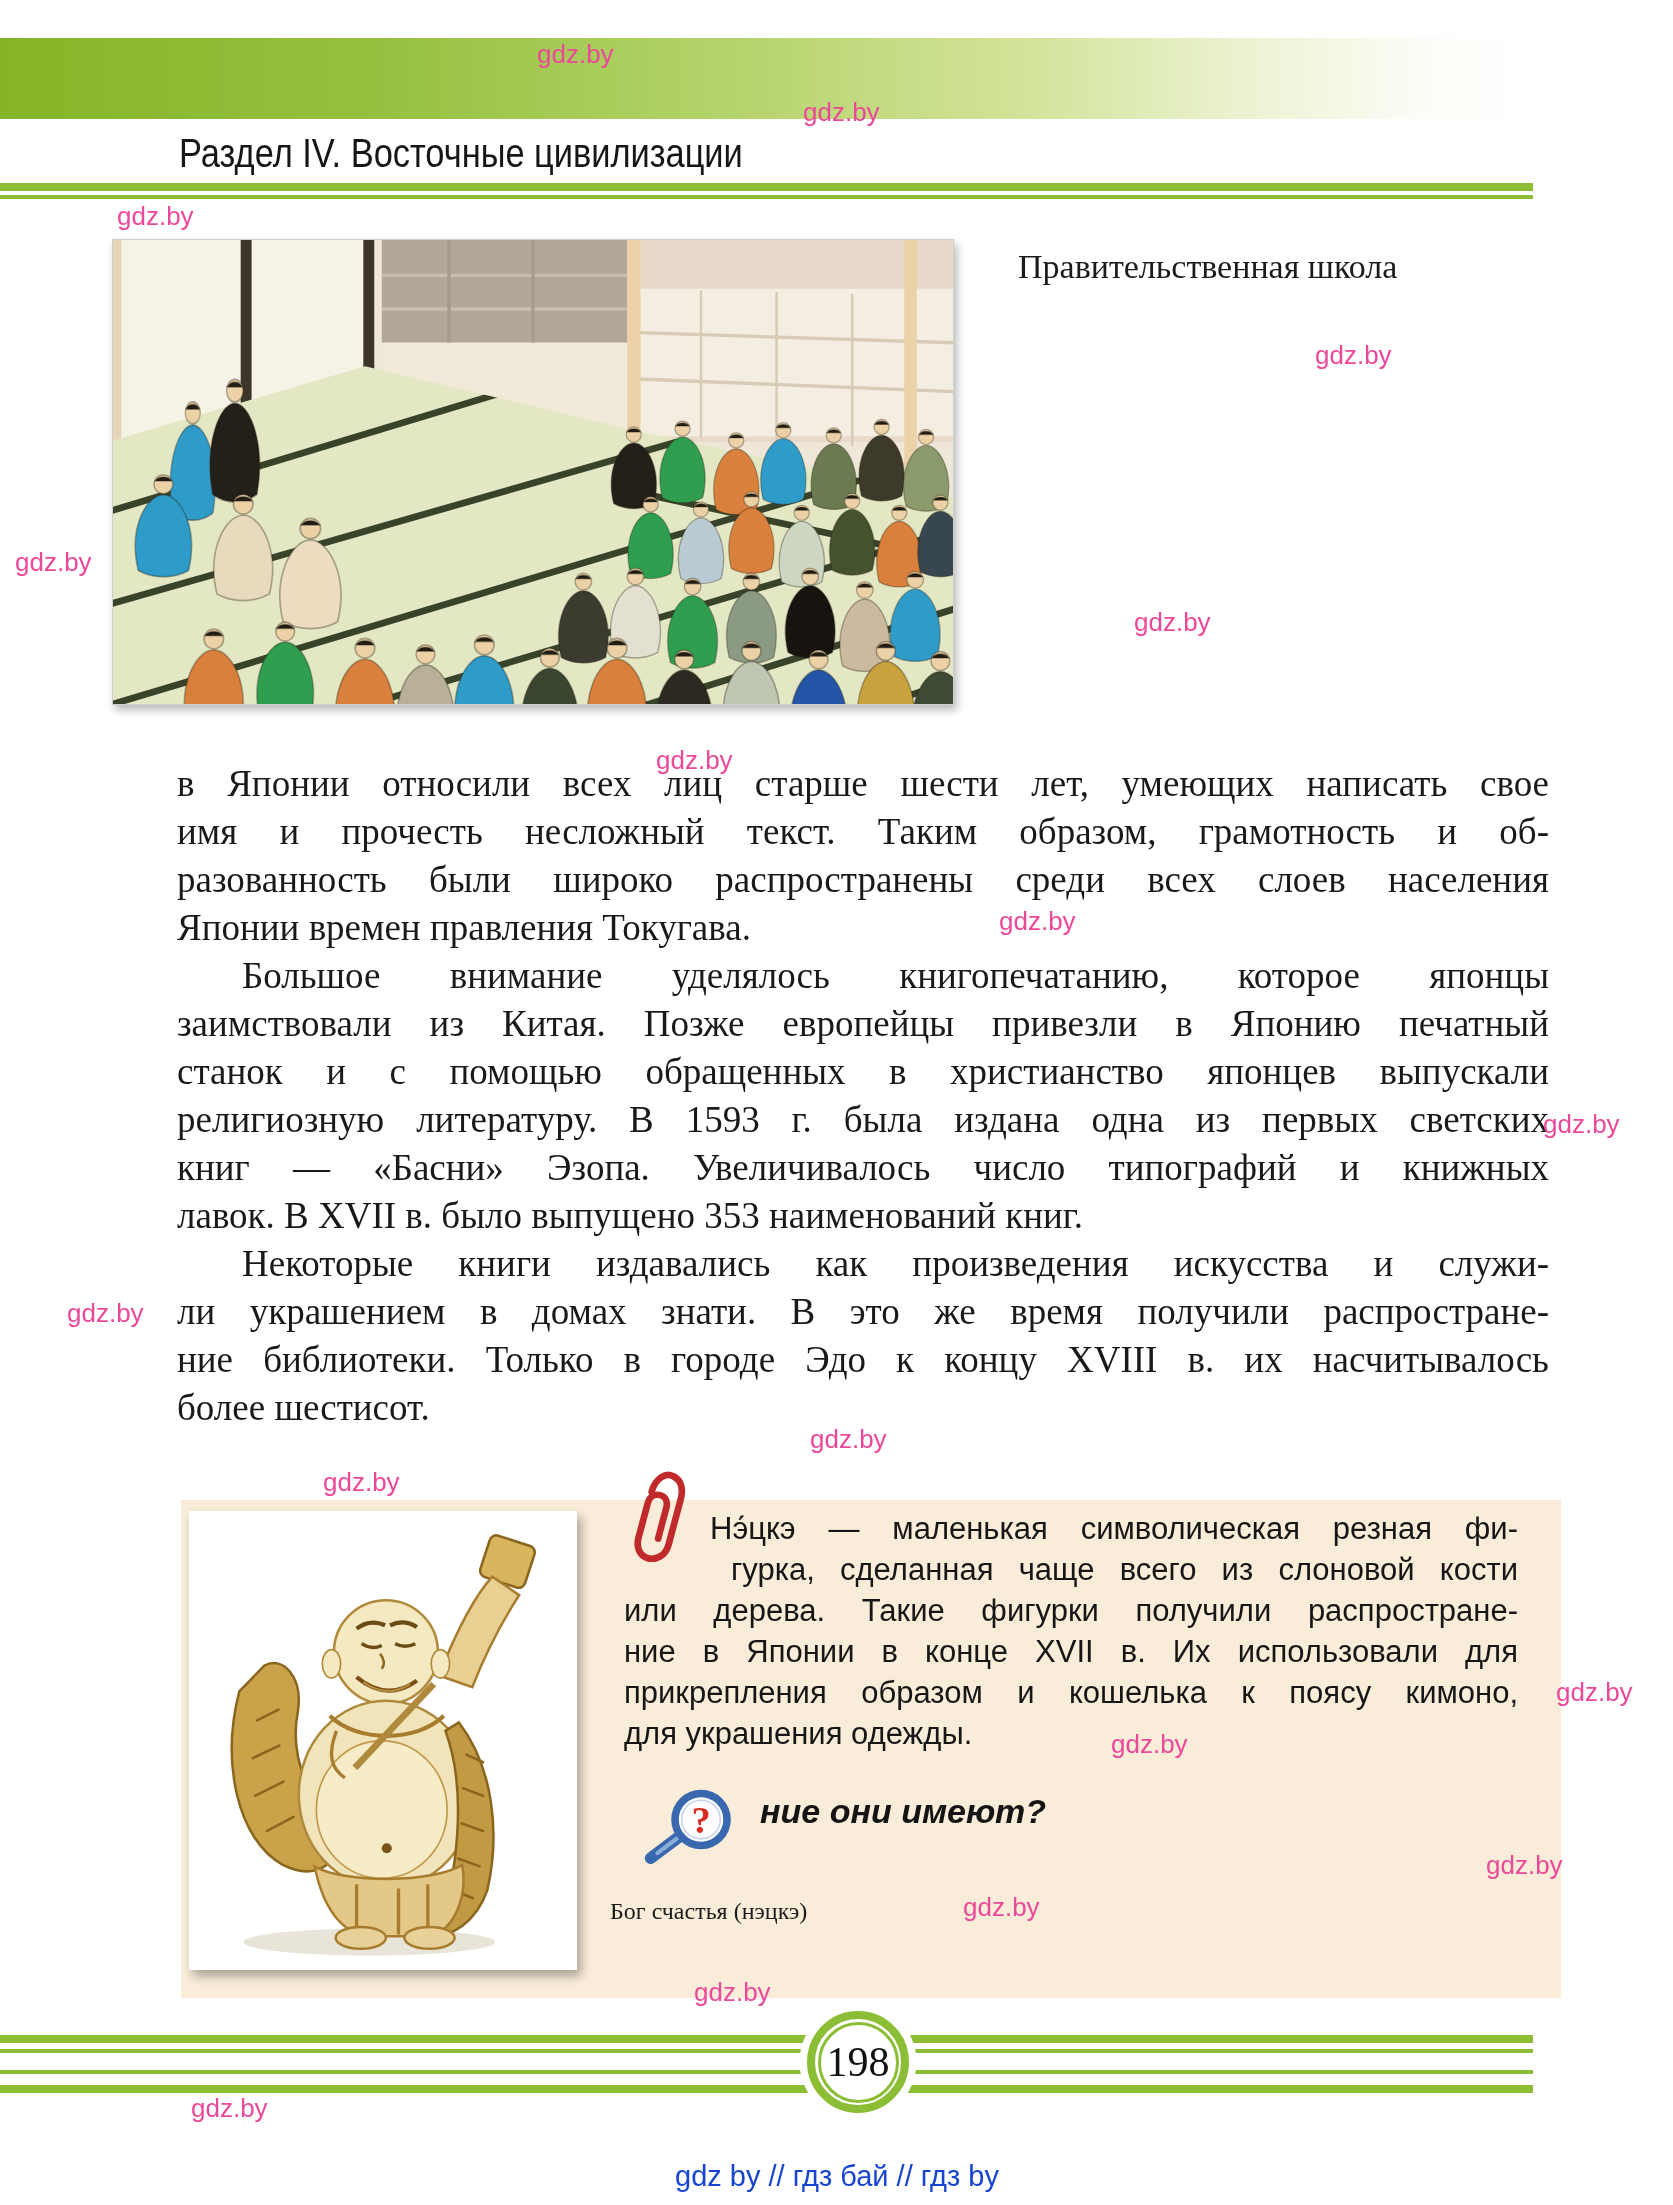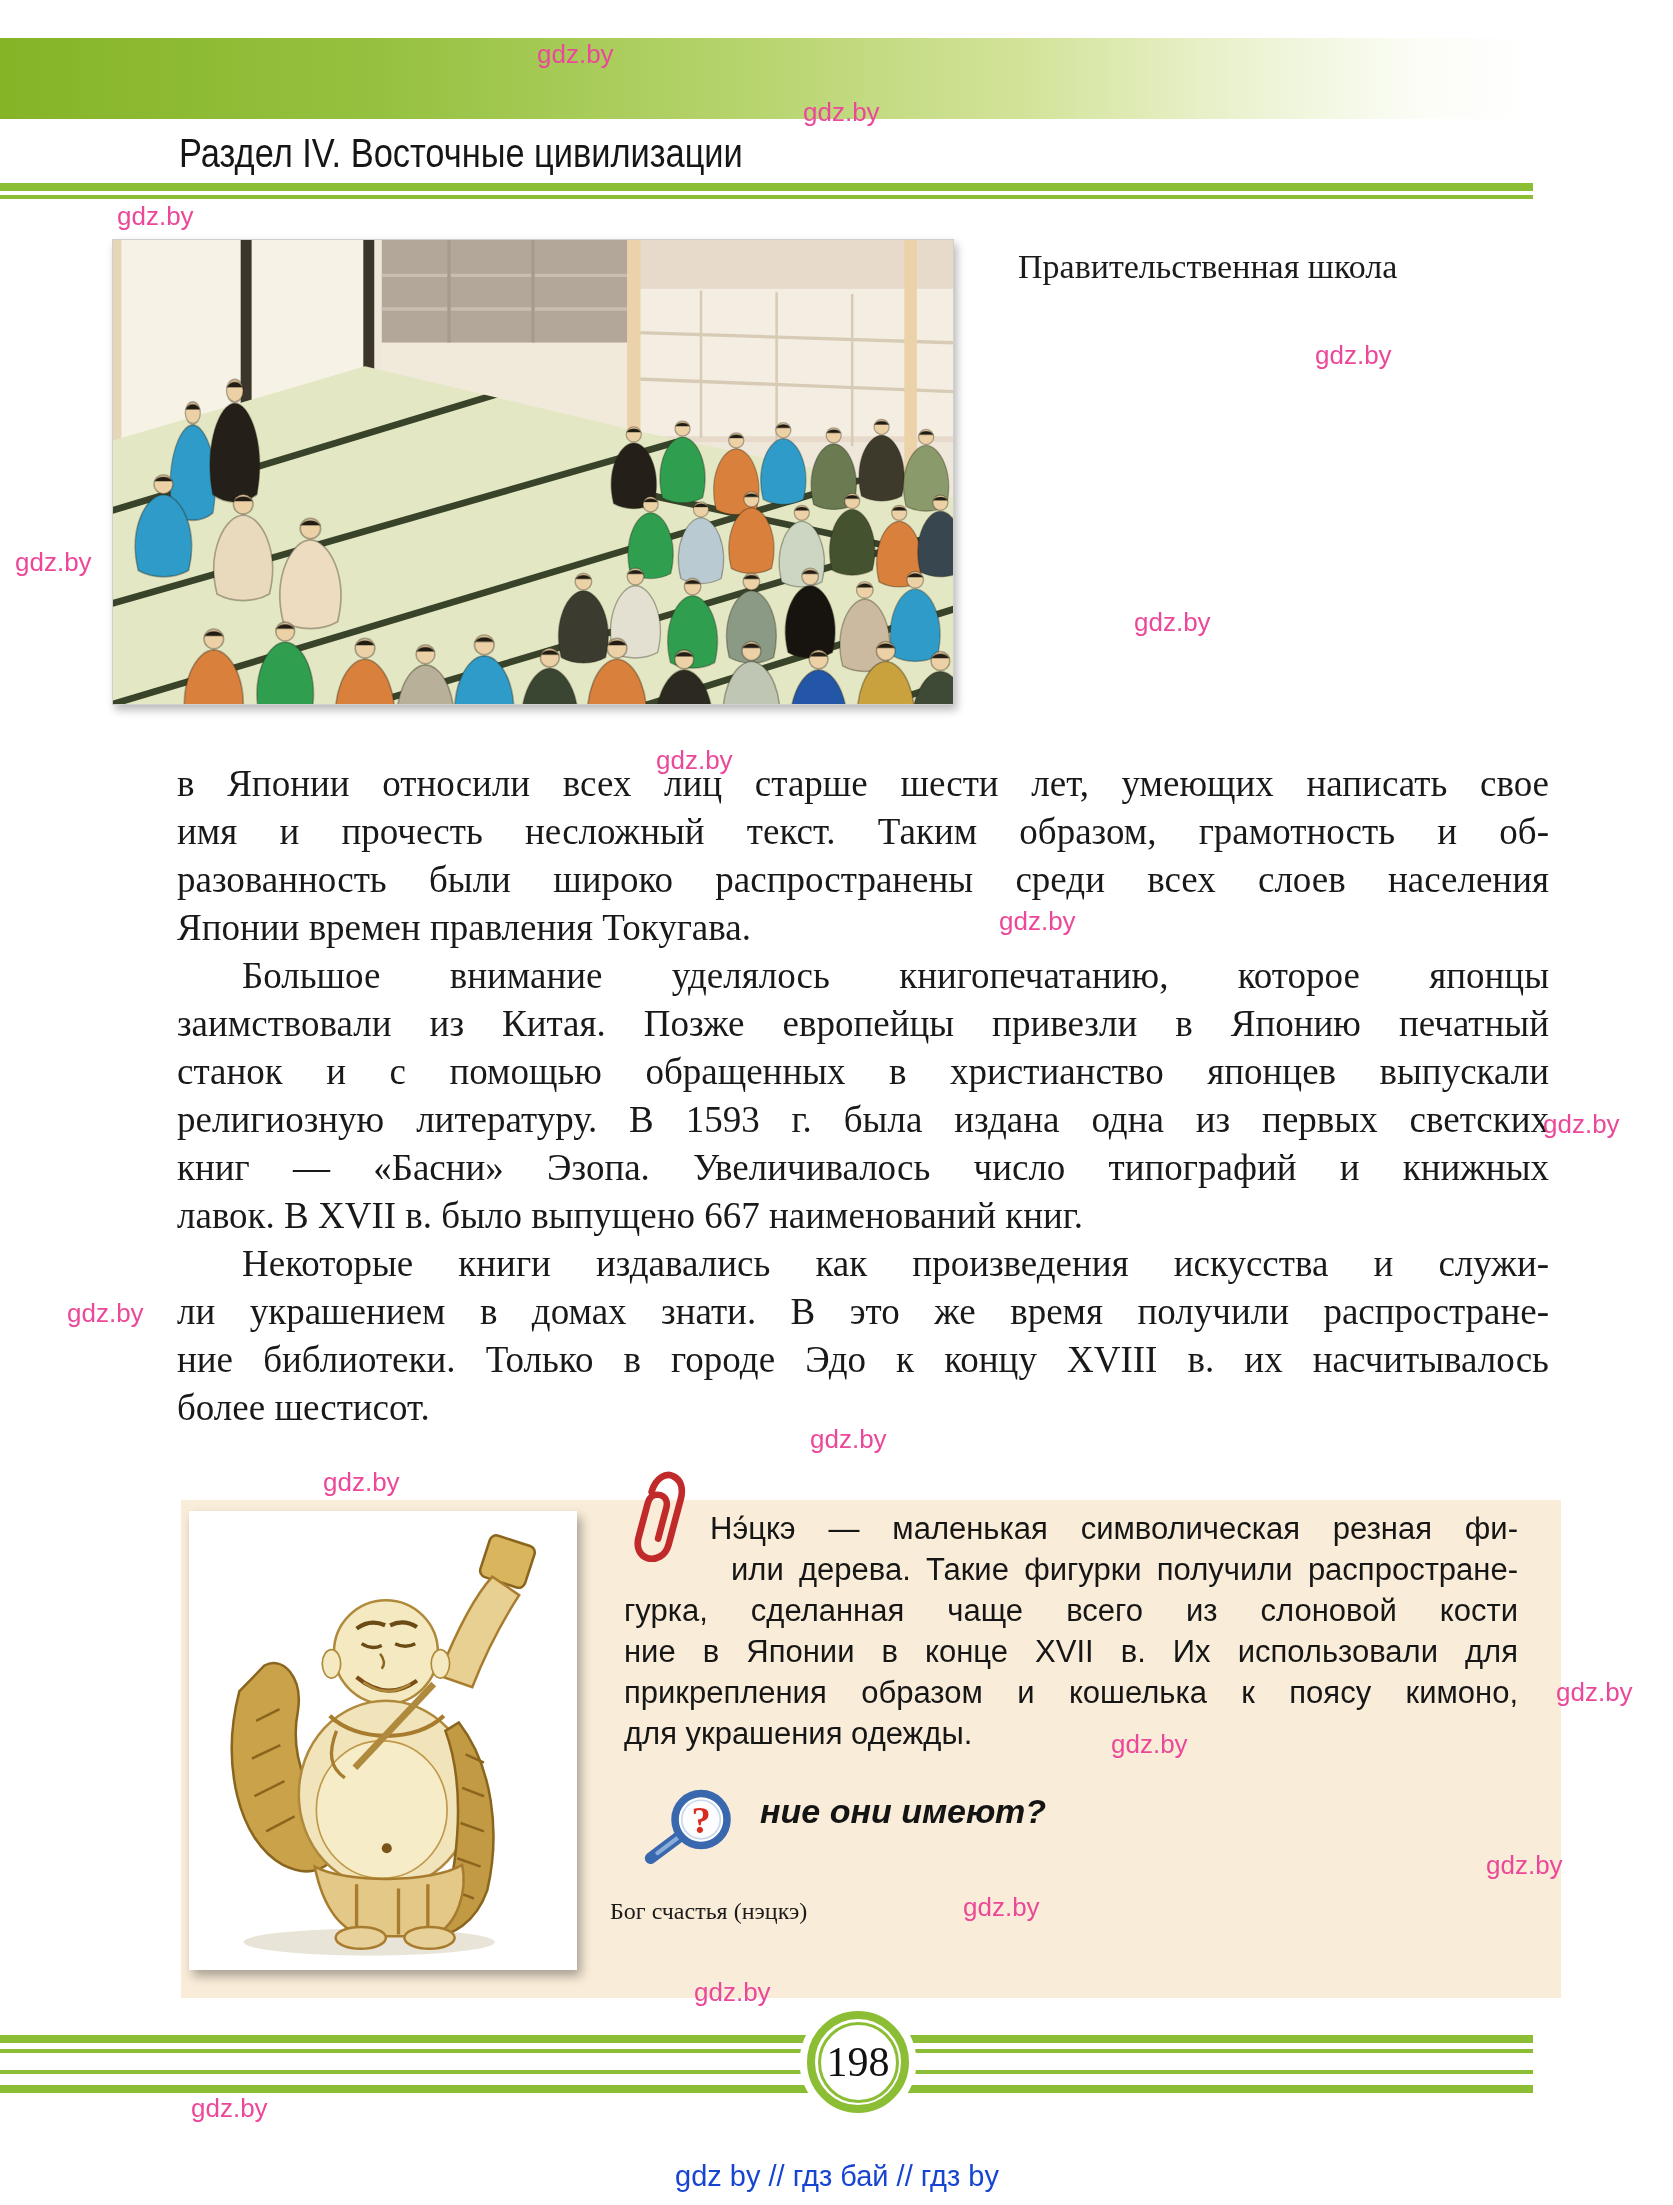--- a/index.html
+++ b/index.html
@@ -292,21 +292,21 @@
         <div class="jline">имя и прочесть несложный текст. Таким образом, грамотность и об-</div>
         <div class="jline">разованность были широко распространены среди всех слоев населения</div>
         <div class="jline jline-last">Японии времен правления Токугава.</div>
       </div>
     <div class="p-indent">
         <div class="jline">Большое внимание уделялось книгопечатанию, которое японцы</div>
         <div class="jline">заимствовали из Китая. Позже европейцы привезли в Японию печатный</div>
         <div class="jline">станок и с помощью обращенных в христианство японцев выпускали</div>
         <div class="jline">религиозную литературу. В 1593 г. была издана одна из первых светских</div>
         <div class="jline">книг — «Басни» Эзопа. Увеличивалось число типографий и книжных</div>
-        <div class="jline jline-last">лавок. В XVII в. было выпущено 667 наименований книг.</div>
+        <div class="jline jline-last">лавок. В XVII в. было выпущено 353 наименований книг.</div>
       </div>
     <div class="p-indent">
         <div class="jline">Некоторые книги издавались как произведения искусства и служи-</div>
         <div class="jline">ли украшением в домах знати. В это же время получили распростране-</div>
         <div class="jline">ние библиотеки. Только в городе Эдо к концу XVIII в. их насчитывалось</div>
         <div class="jline jline-last">более шестисот.</div>
       </div>
   </div>
 
   <div class="abs netsuke-box"></div>
@@ -351,22 +351,22 @@
   <div class="abs paperclip">
     <svg viewBox="0 0 78 124">
       <g transform="rotate(15 39 62)">
         <path d="M 26,36 C 26,18 37,9 46,11 C 57,13 62,23 62,36 L 62,92 C 62,106 52,114 42,114 C 32,114 25,105 25,93 L 25,50 C 25,41 31,37 37,37 C 44,37 48,43 48,50 L 48,88" fill="none" stroke="#c12a2a" stroke-width="8" stroke-linecap="round"></path>
       </g>
     </svg>
   </div>
 
   <div class="abs nb-text">
       <div class="jline">Нэ́цкэ — маленькая символическая резная фи-</div>
+      <div class="jline">гурка, сделанная чаще всего из слоновой кости</div>
       <div class="jline">или дерева. Такие фигурки получили распростране-</div>
-      <div class="jline">гурка, сделанная чаще всего из слоновой кости</div>
       <div class="jline">ние в Японии в конце XVII в. Их использовали для</div>
       <div class="jline">прикрепления образом и кошелька к поясу кимоно,</div>
       <div class="jline jline-last">для украшения одежды.</div>
     </div>
 
   <div class="abs task-icon">
     <svg viewBox="0 0 124 100">
       <line x1="40" y1="62" x2="8" y2="86" stroke="#3a68ae" stroke-width="14" stroke-linecap="round"></line>
       <line x1="40" y1="62" x2="16" y2="80" stroke="#89aeda" stroke-width="5" stroke-linecap="round"></line>
       <circle cx="68" cy="40" r="31" fill="#ffffff" stroke="#3a68ae" stroke-width="9"></circle>

